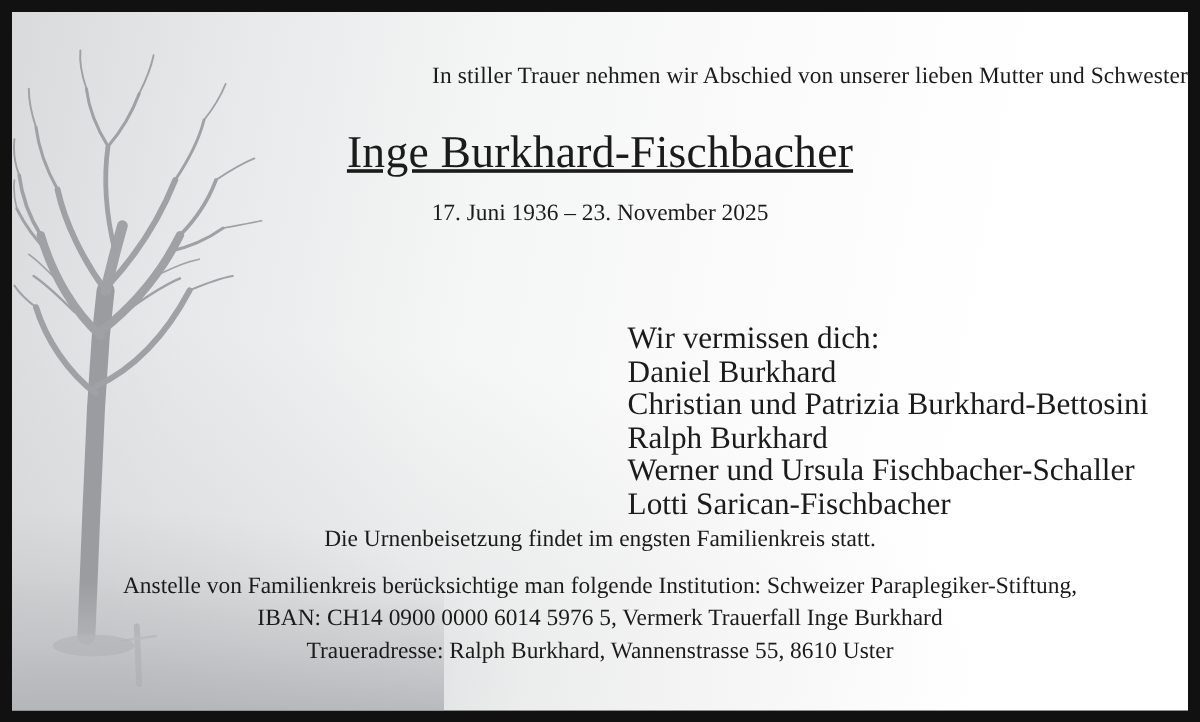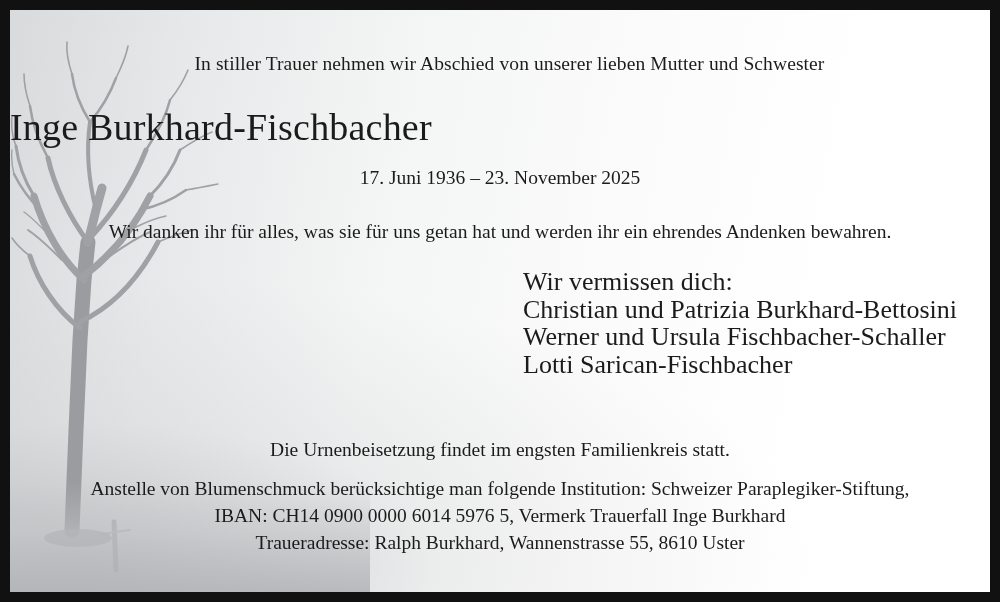--- a/index.html
+++ b/index.html
@@ -69,30 +69,32 @@
   }
 
   .line {
     position: absolute;
     white-space: nowrap;
   }
 
   .intro {
     left: 0; right: 0;
     top: 43px;
-    text-align: center;
+    text-align: right;
     font-size: 19.5px;
     letter-spacing: 0.1px;
     padding-left: 19px;
   }
   .name {
     left: 0; right: 0;
     top: 95px;
+    text-align: center;
     font-size: 38px;
     letter-spacing: 0.2px;
+    text-decoration: underline;
   }
   .dates {
     left: 0; right: 0;
     top: 157px;
     text-align: center;
     font-size: 19.5px;
   }
   .thanks {
     left: 0; right: 0;
     top: 211px;
@@ -190,32 +192,33 @@
   </div>
 
   <div class="content">
 
     <div class="line intro">In stiller Trauer nehmen wir Abschied von unserer lieben Mutter und Schwester</div>
 
     <div class="line name">Inge Burkhard-Fischbacher</div>
 
     <div class="line dates">17. Juni 1936 – 23. November 2025</div>
 
-    <div class="line thanks">Wir danken ihr für alles, was sie für uns getan hat und werden ihr ein ehrendes Andenken bewahren.</div>
 
     <div class="family">
       <div>Wir vermissen dich:</div>
+      <div>Daniel Burkhard</div>
       <div>Christian und Patrizia Burkhard-Bettosini</div>
+      <div>Ralph Burkhard</div>
       <div>Werner und Ursula Fischbacher-Schaller</div>
       <div>Lotti Sarican-Fischbacher</div>
     </div>
 
     <div class="line burial">Die Urnenbeisetzung findet im engsten Familienkreis statt.</div>
 
     <div class="donation">
-      <div>Anstelle von Blumenschmuck berücksichtige man folgende Institution: Schweizer Paraplegiker-Stiftung,</div>
+      <div>Anstelle von Familienkreis berücksichtige man folgende Institution: Schweizer Paraplegiker-Stiftung,</div>
       <div>IBAN: CH14 0900 0000 6014 5976 5, Vermerk Trauerfall Inge Burkhard</div>
     </div>
 
     <div class="line address">Traueradresse: Ralph Burkhard, Wannenstrasse 55, 8610 Uster</div>
 
   </div>
 </div>
 
 </body></html>

